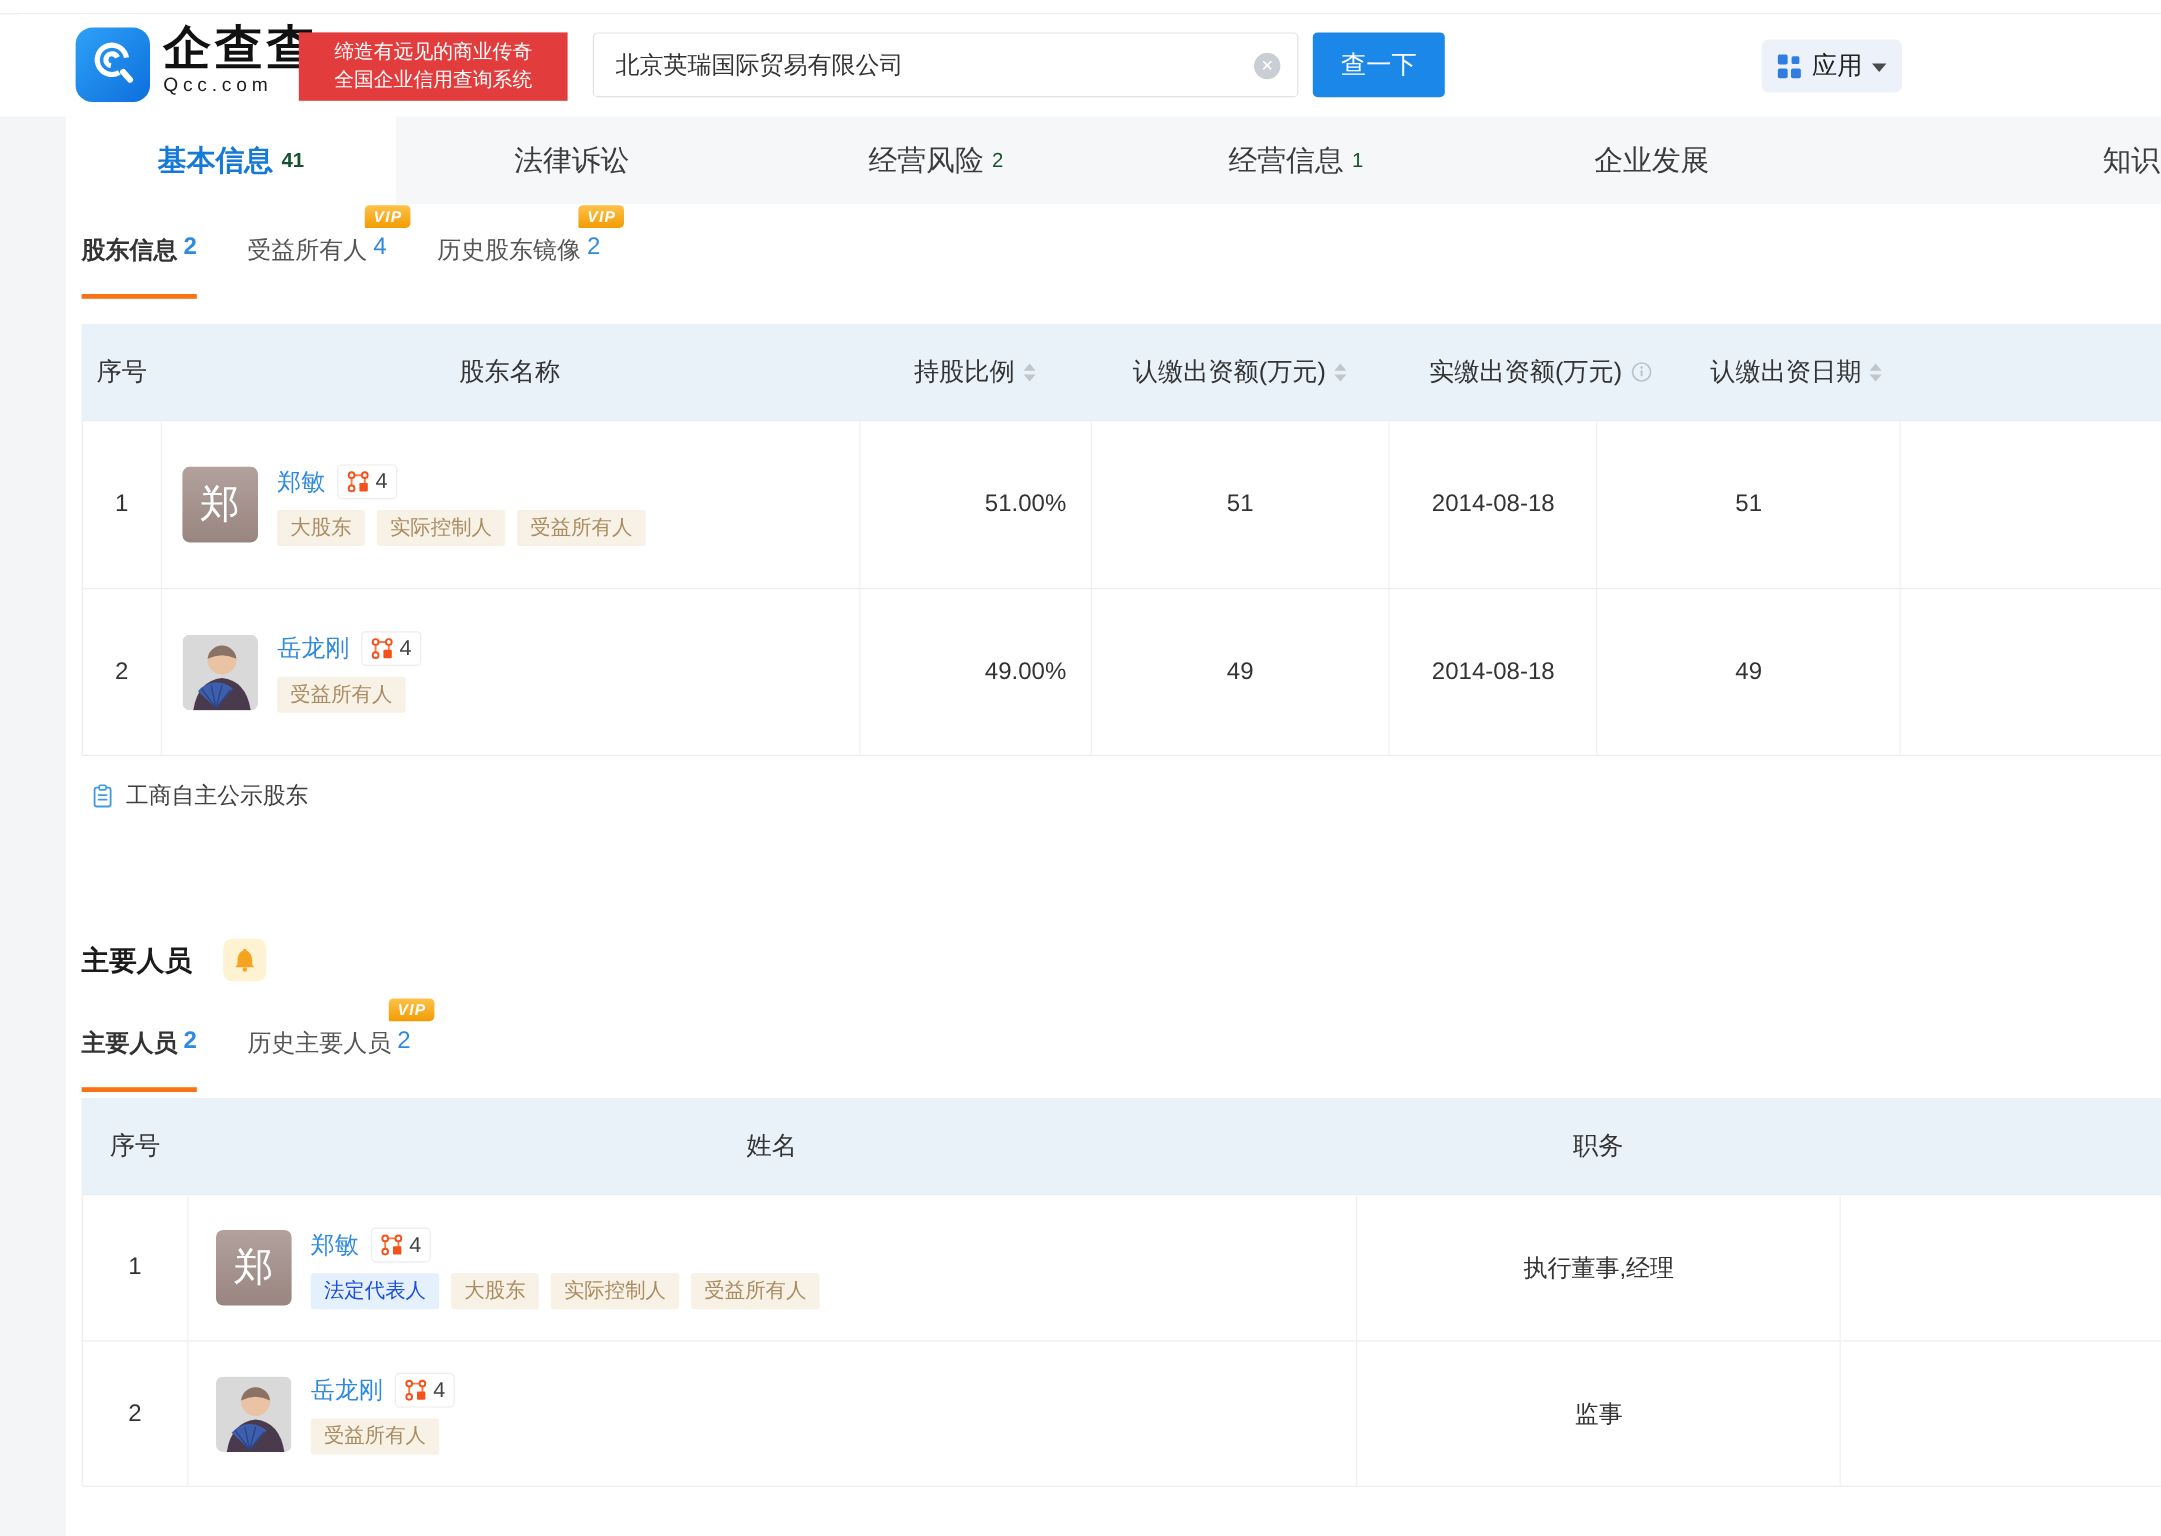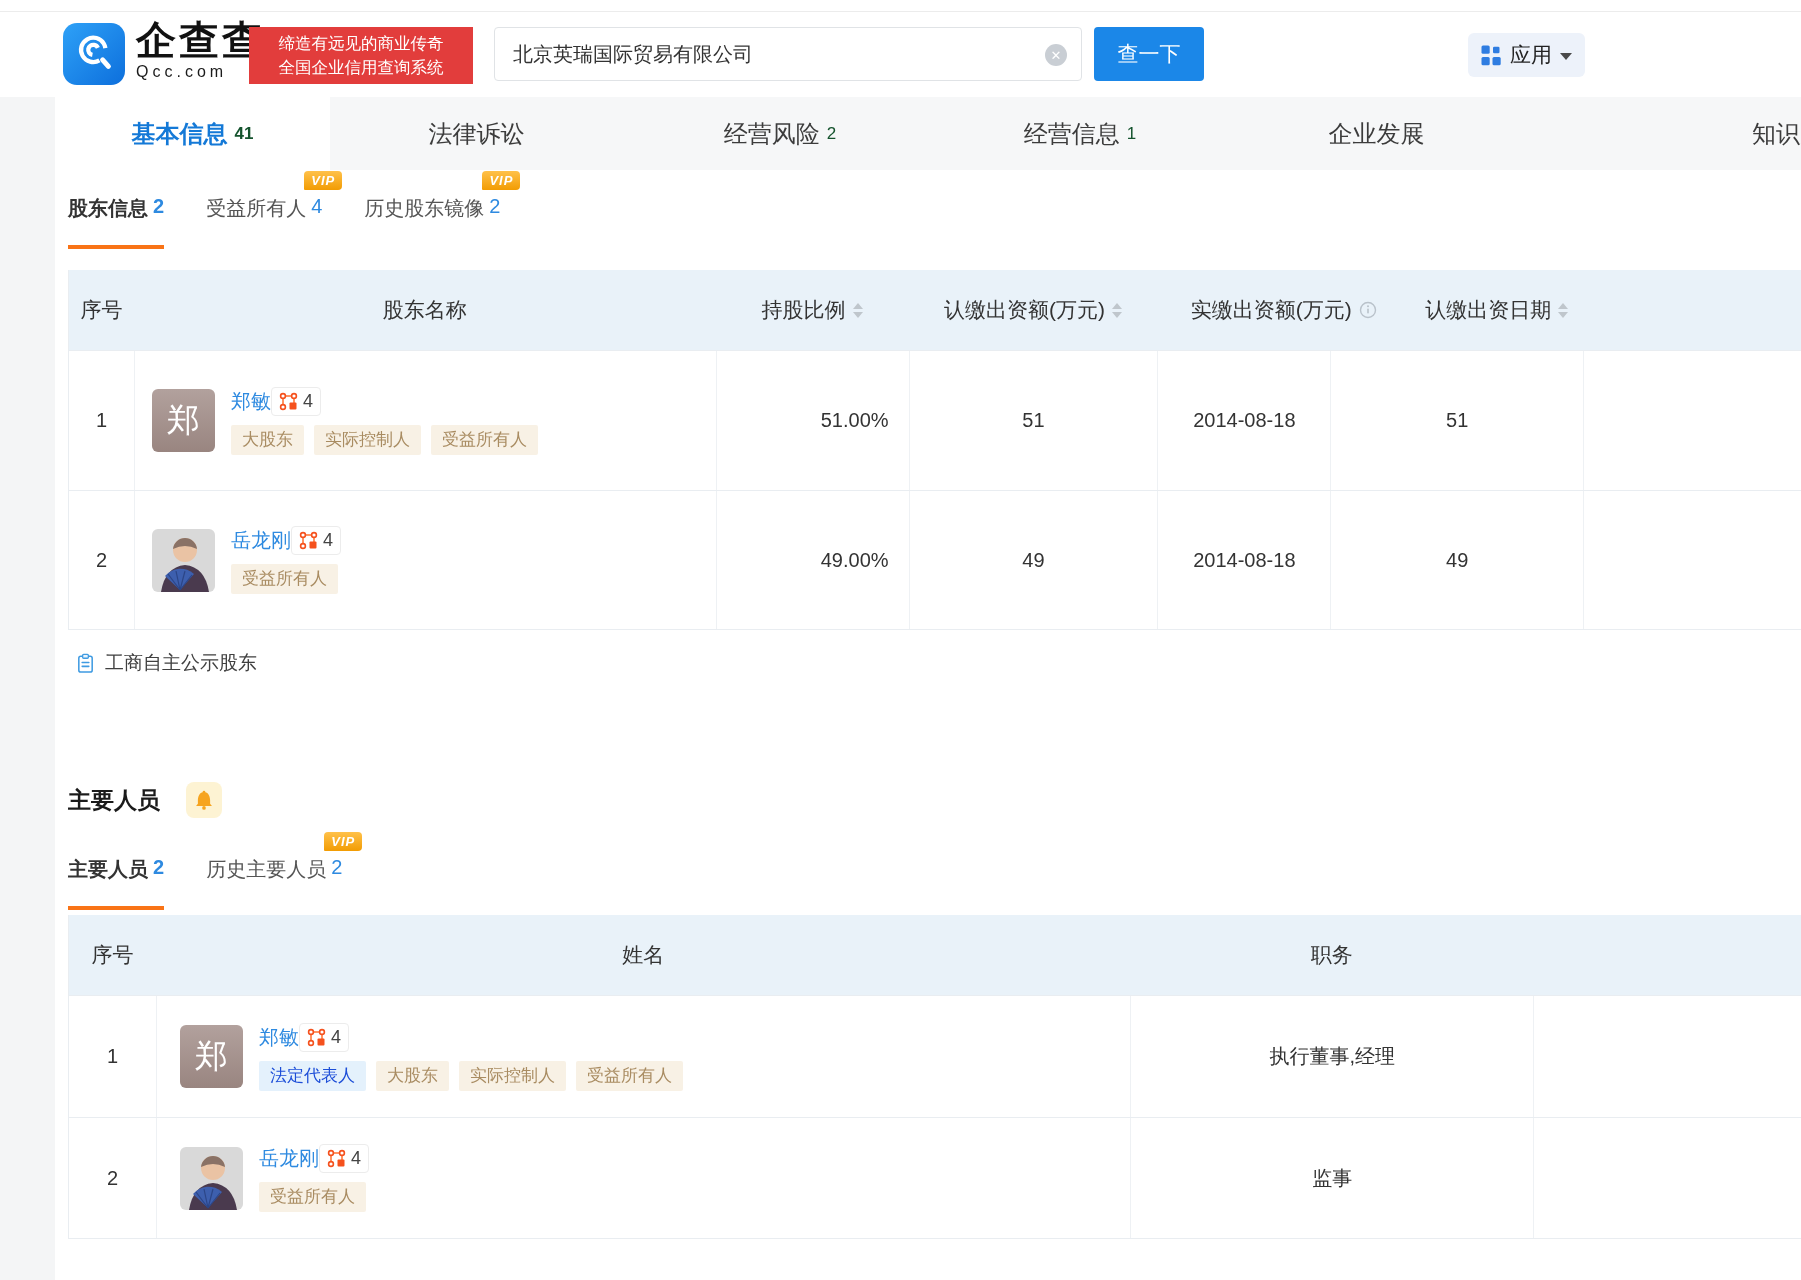--- a/index.html
+++ b/index.html
@@ -65,21 +65,21 @@
   .cell-num { display:flex; align-items:center; justify-content:center; font-size:20px; color:#333; }
   .val-r { display:flex; align-items:center; justify-content:flex-end; padding-right:20px; font-size:20px; color:#333; }
   .val-c { display:flex; align-items:center; justify-content:center; font-size:20px; color:#333; }
   .name-cell { display:flex; align-items:center; }
   .pad-sh { padding-left:17px; }
   .pad-p { padding-left:23px; }
   .avatar { width:63px; height:63px; border-radius:6px; flex:none; overflow:hidden; }
   .avatar.txt { background:linear-gradient(180deg,#b2a19d,#998580); color:#fff; font-size:33px;
                 display:flex; align-items:center; justify-content:center; }
   .who { margin-left:16px; }
-  .who-top { display:flex; align-items:center; }
+  .who-top { display:flex; align-items:center; gap:10px; }
   .p-name { font-size:20px; color:#2e8ae0; }
   .rel-badge { display:inline-flex; align-items:center; height:29px; border:1px solid #ececec; border-radius:4px;
                padding:0 7px; gap:5px; background:#fff; font-size:18px; color:#444; }
   .tags { display:flex; gap:10px; margin-top:9px; }
   .tag { height:30px; line-height:30px; padding:0 11px; background:#f8f1e5; color:#a98c62; font-size:17px; border-radius:2px; }
   .tag.blue { background:#e4f1fc; color:#1d4ed8; }
   .sort { display:inline-flex; flex-direction:column; gap:3px; margin-left:7px; }
   .tri-up { width:0; height:0; border-left:5px solid transparent; border-right:5px solid transparent; border-bottom:6px solid #bfc6cc; }
   .tri-down { width:0; height:0; border-left:5px solid transparent; border-right:5px solid transparent; border-top:6px solid #bfc6cc; }
   .info-ic { margin-left:7px; display:flex; align-items:center; }

